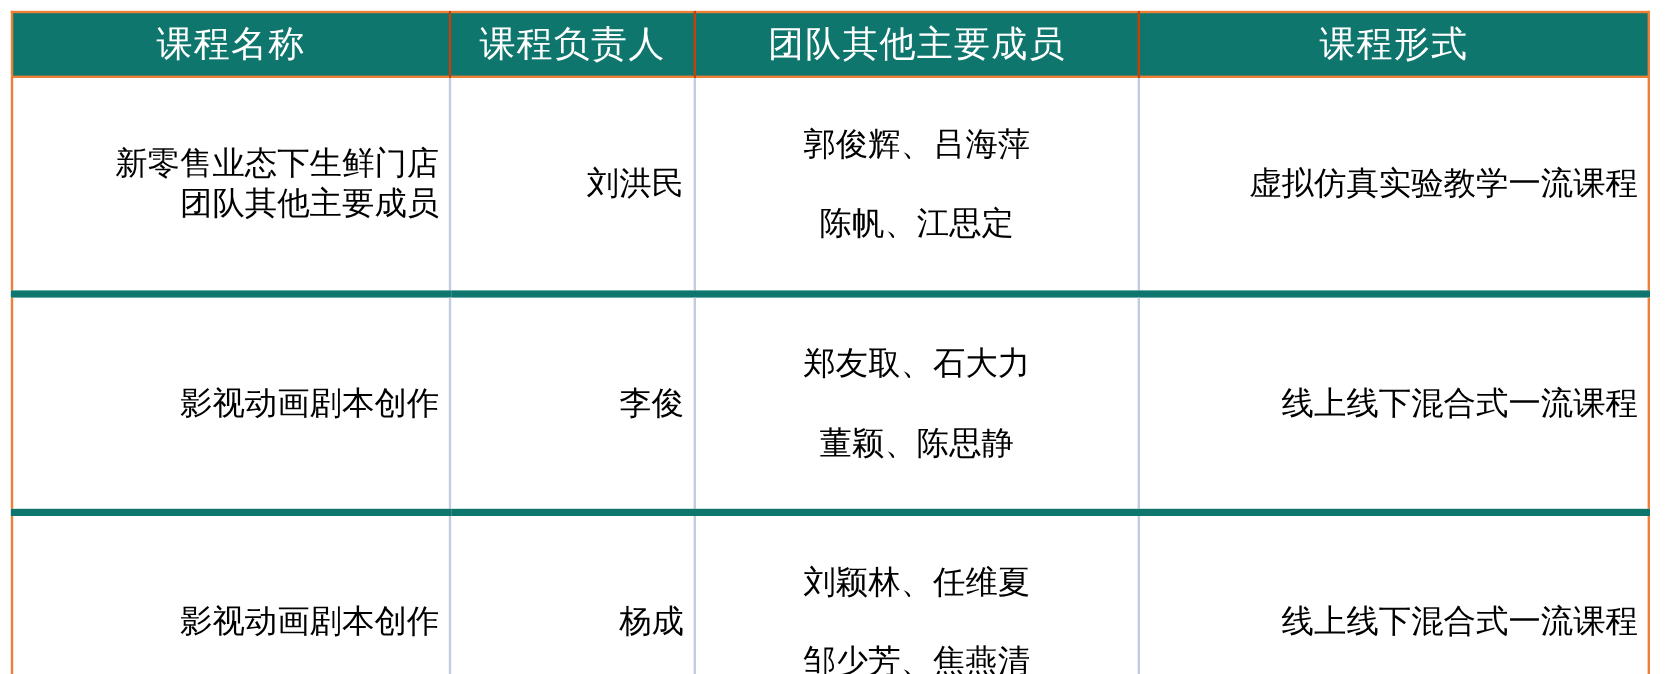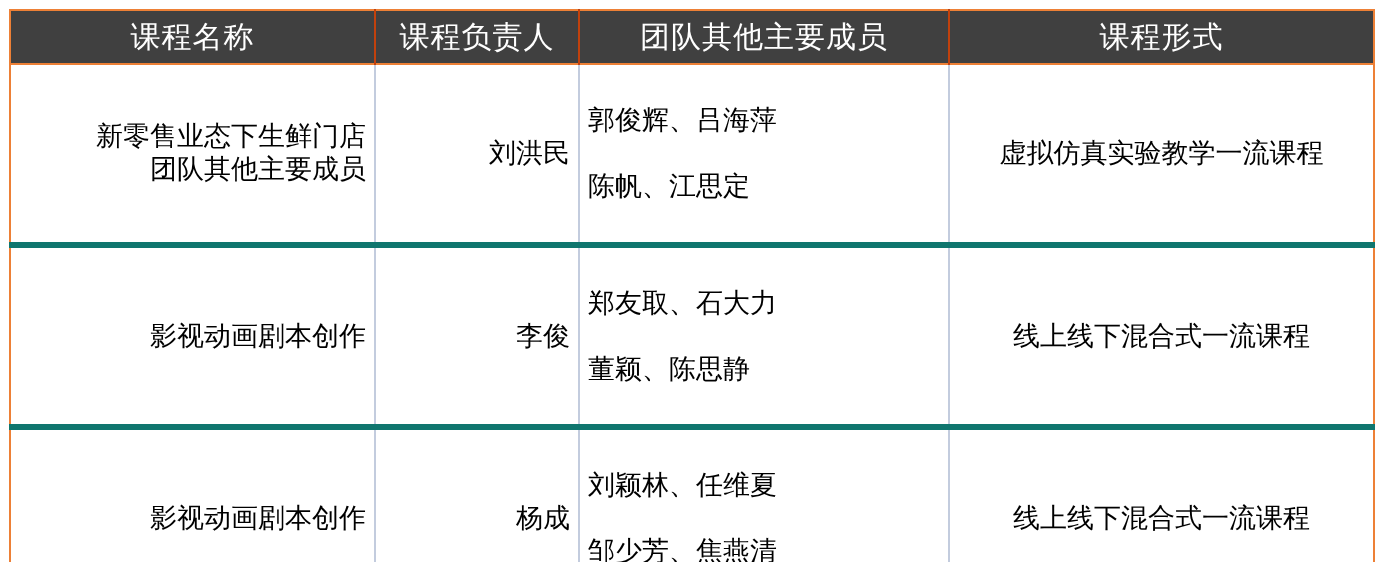--- a/index.html
+++ b/index.html
@@ -25,21 +25,21 @@
   }
 
   
   col.c-name    { width: 365px; }
   col.c-leader  { width: 204px; }
   col.c-members { width: 370px; }
   col.c-form    { width: 425px; }
 
   
   #course-table thead th {
-    background: #404040;
+    background: #0f766e;
     color: #ffffff;
     font-size: 30px;
     font-weight: normal;
     text-align: center;
     vertical-align: middle;
     height: 52px;
     padding: 0 4px;
     border: none;
     letter-spacing: 1px;
   }
@@ -61,25 +61,25 @@
     border-top: 2px solid #ED8036;
   }
   #course-table tbody td.col-name {
     border-left: none;
     text-align: right;
   }
   #course-table tbody td.col-leader {
     text-align: right;
   }
   #course-table tbody td.col-members {
-    text-align: left;
+    text-align: center;
     white-space: pre-line;
   }
   #course-table tbody td.col-form {
-    text-align: center;
+    text-align: right;
   }
 
   
   tr.row-tall td { height: 80px; }
   tr.row-mid  td { height: 78px; }
 
   .mem-line { display: block; }
 </style>
 </head>
 <body>

